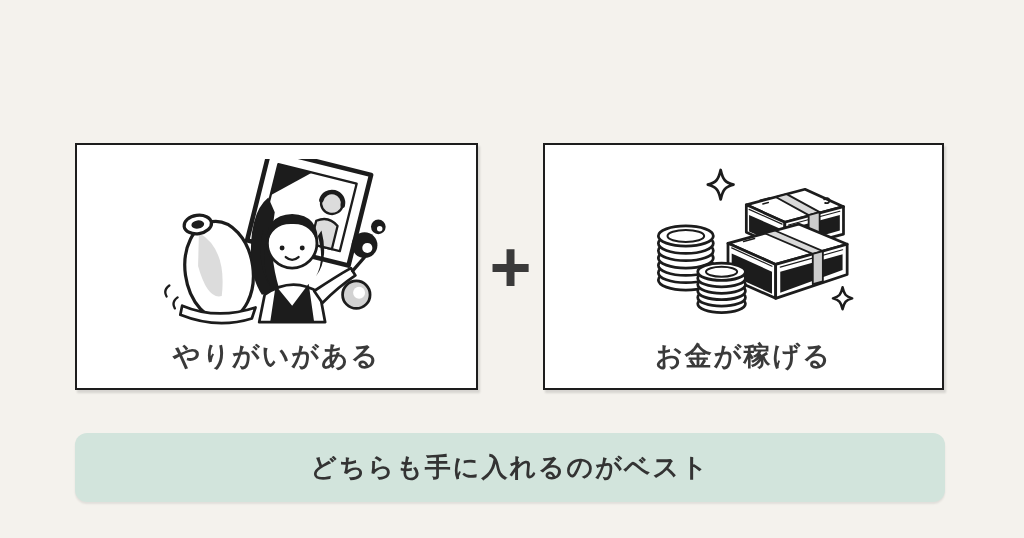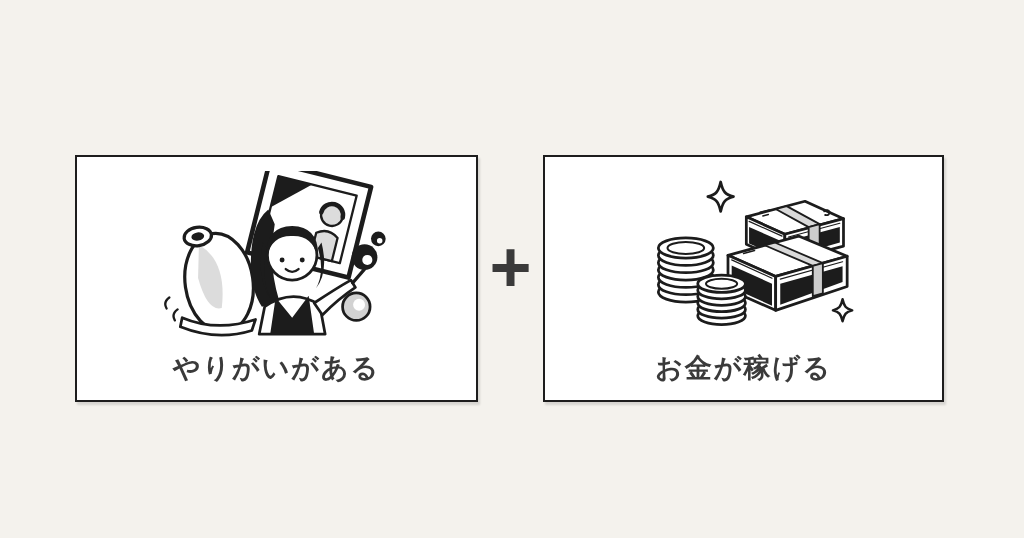--- a/index.html
+++ b/index.html
@@ -3,21 +3,21 @@
 <meta charset="utf-8">
 <style>
   html,body{margin:0;padding:0;}
   body{font-family:"Liberation Sans","DejaVu Sans",sans-serif;}
   .stage{position:relative;width:1024px;height:538px;background:#f4f2ed;overflow:hidden;}
   .header{position:absolute;left:0;top:0;width:1024px;height:88px;background:#2f2f2f;
           display:flex;align-items:center;justify-content:center;}
   .header-title{color:#ffffff;font-size:36px;font-weight:700;letter-spacing:2px;line-height:1;}
   .card{position:absolute;top:143px;height:247px;background:#ffffff;border:2px solid #1d1d1d;
         box-sizing:border-box;box-shadow:2px 3px 2px rgba(0,0,0,0.12);
-        display:flex;flex-direction:column;align-items:center;margin-top:12px;}
+        display:flex;flex-direction:column;align-items:center;}
   .card-left{left:75px;width:403px;}
   .card-right{left:543px;width:401px;}
   .card svg{margin-top:14px;height:176px;width:auto;display:block;}
   .card-label{position:absolute;bottom:14px;left:0;width:100%;text-align:center;
               font-size:27px;font-weight:700;color:#3a3a3a;letter-spacing:2px;}
   .plus-wrap{position:absolute;left:478px;top:143px;width:65px;height:247px;
              display:flex;align-items:center;justify-content:center;}
   .plus{font-size:72px;font-weight:700;color:#3a3a3a;line-height:1;}
   .banner{position:absolute;left:75px;top:433px;width:870px;height:69px;background:#d2e4dc;
           border-radius:12px;box-shadow:0 2px 2px rgba(0,0,0,0.08);
@@ -127,14 +127,17 @@
           <ellipse cx="101" cy="123" rx="26" ry="9.5"></ellipse>
           <ellipse cx="101" cy="123" rx="17" ry="5.5" stroke-width="2.2"></ellipse>
         </g>
         <path transform="translate(100,28)" d="M0,-16 C2.5,-5 5,-2.5 14,0 C5,2.5 2.5,5 0,16 C-2.5,5 -5,2.5 -14,0 C-5,-2.5 -2.5,-5 0,-16 Z" fill="#fff" stroke="#1c1c1c" stroke-width="3"></path>
         <path transform="translate(233,152) scale(0.75)" d="M0,-16 C2.5,-5 5,-2.5 14,0 C5,2.5 2.5,5 0,16 C-2.5,5 -5,2.5 -14,0 C-5,-2.5 -2.5,-5 0,-16 Z" fill="#fff" stroke="#1c1c1c" stroke-width="3.6"></path>
       </g>
     </svg>
     <div class="card-label">お金が稼げる</div>
   </div>
 
+  <div class="banner">
+    <div class="banner-text">どちらも手に入れるのがベスト</div>
+  </div>
 
 </div>
 
 </body></html>

